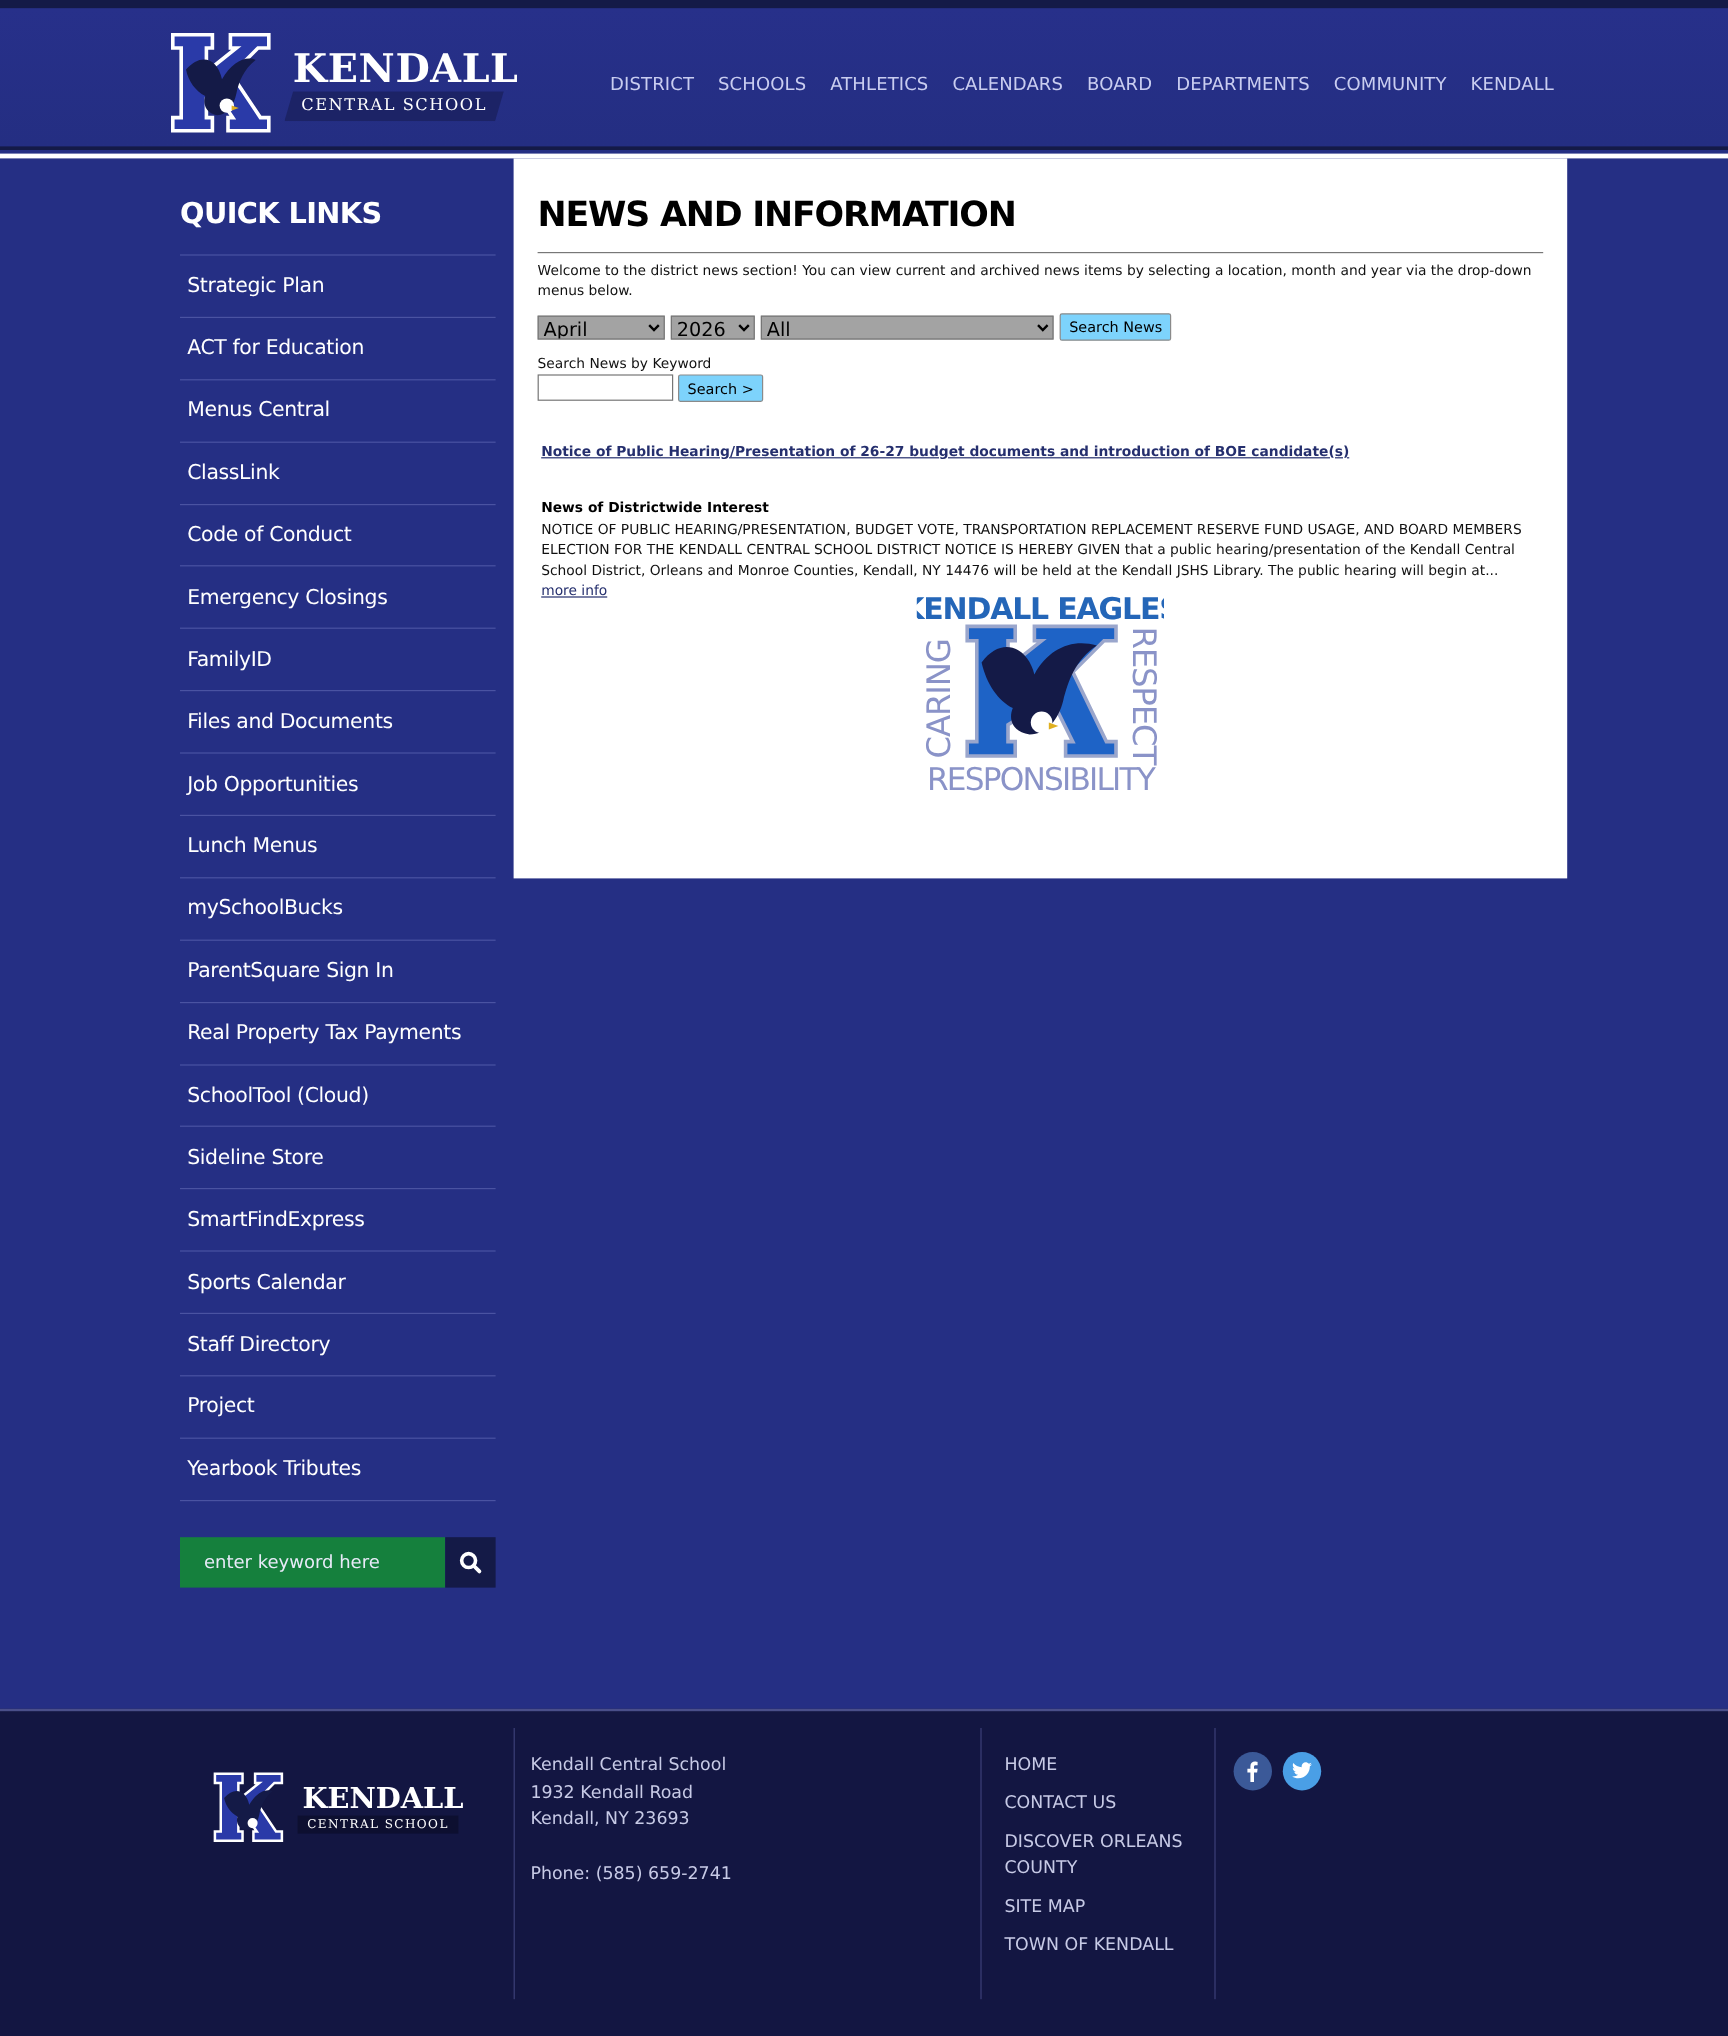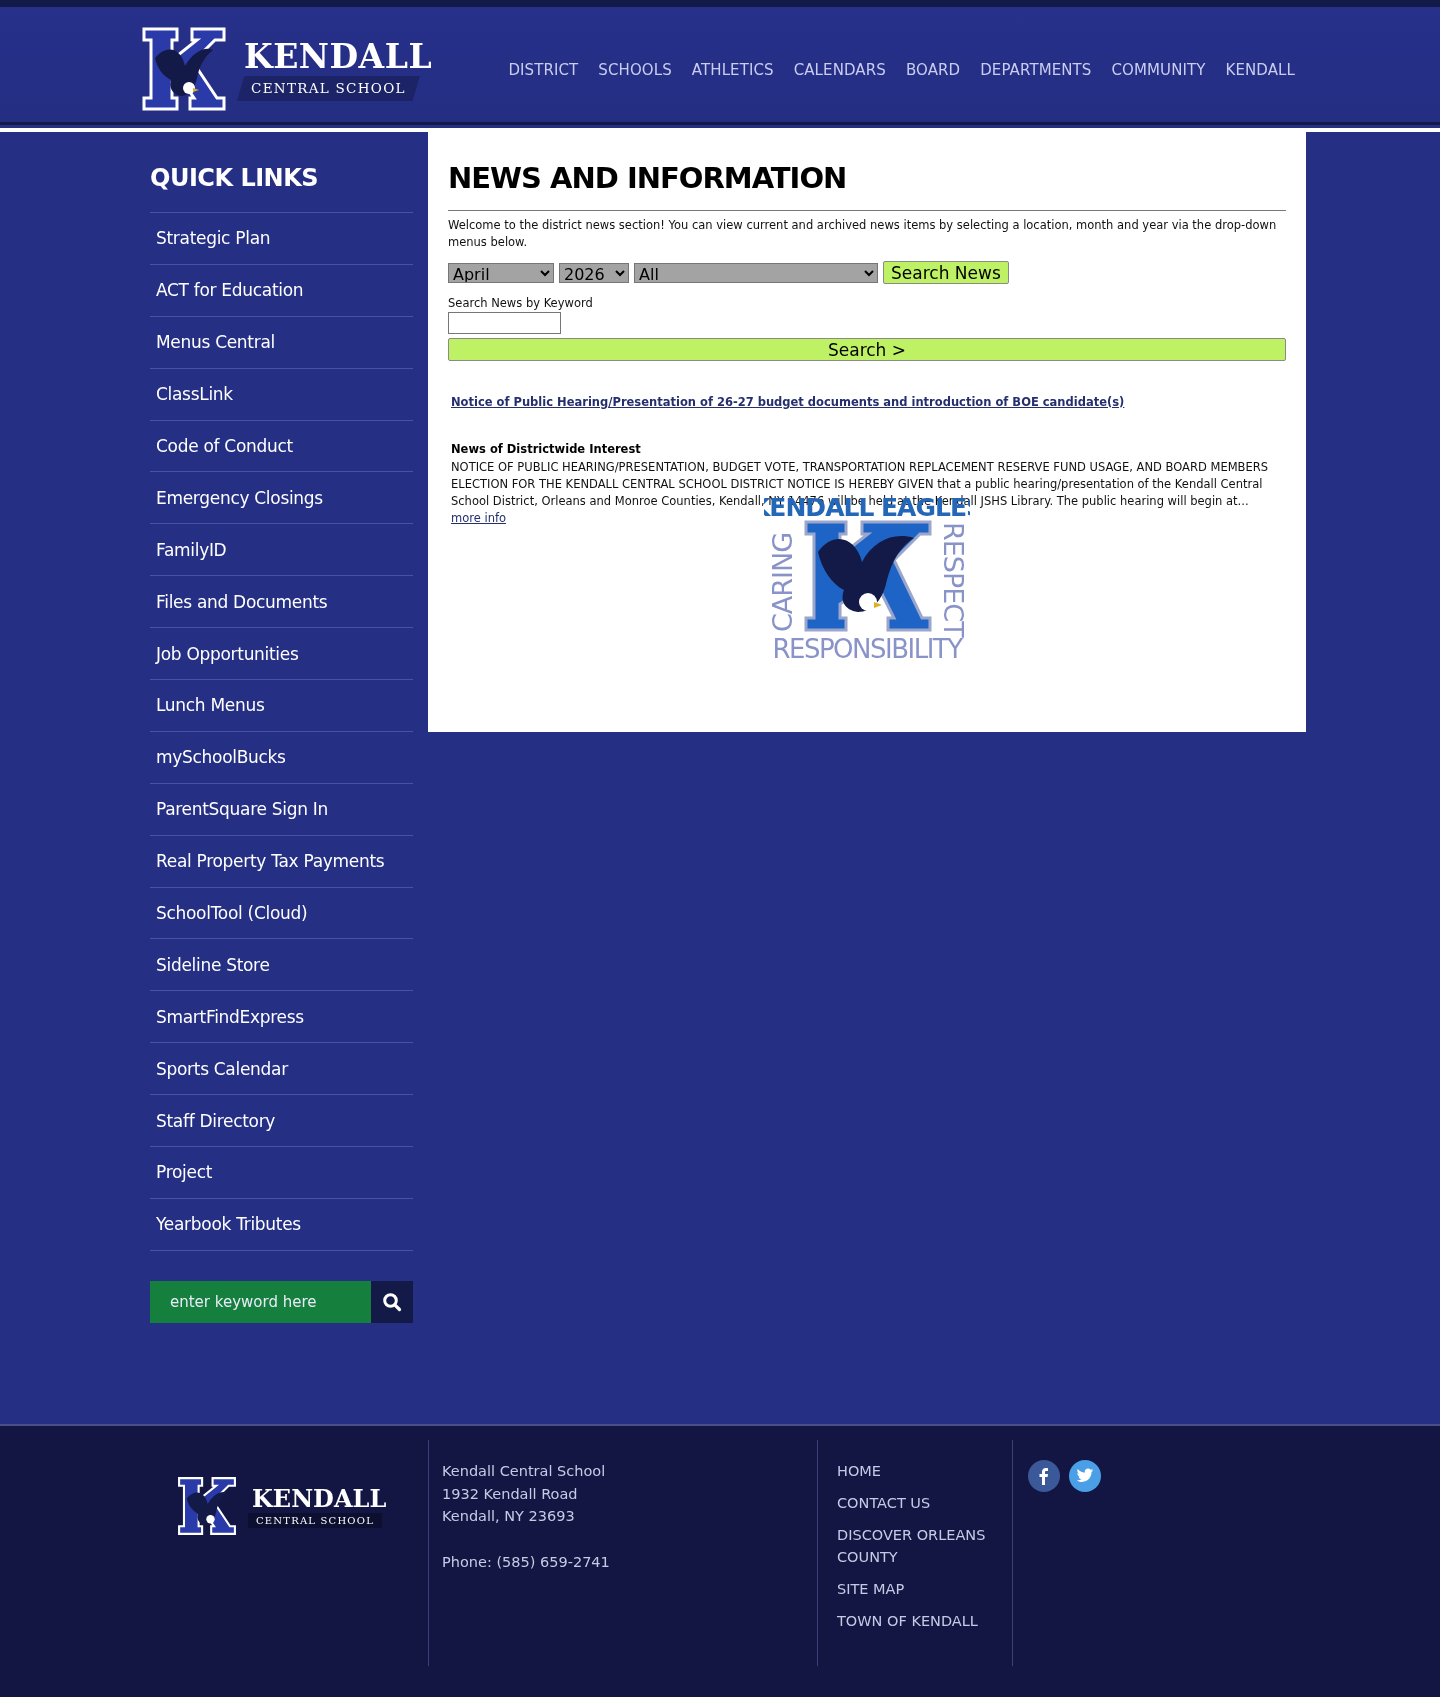--- a/index.html
+++ b/index.html
@@ -64,25 +64,25 @@
     font-family: "DejaVu Sans", sans-serif; font-size: 29px; font-weight: bold; letter-spacing: -1px;
     color: #000; padding-top: 0; height: 54px; line-height: 44px;
   }
   .content hr { border: none; border-top: 1px solid #777; margin: 0 0 6px 0; }
   .intro { font-family: "DejaVu Sans", sans-serif; font-size: 11.5px; line-height: 17px; color: #111; }
   .filters { display: flex; gap: 5px; margin-top: 10px; align-items: center; }
   .filters select {
     height: 20px; font-family: "DejaVu Sans", sans-serif; font-size: 16px; border: 1px solid #767676; background: #a3a3a3; color: #000;
   }
   .btn {
-    font-family: "DejaVu Sans", sans-serif; font-size: 17px; height: 23px; padding: 0 7px;
-    background: #bef264; border: 1px solid #8a8a8a; border-radius: 2px; color: #000; cursor: pointer;
+    font-family: "DejaVu Sans", sans-serif; font-size: 12px; height: 23px; padding: 0 7px;
+    background: #7dd3fc; border: 1px solid #8a8a8a; border-radius: 2px; color: #000; cursor: pointer;
   }
   .kw-label { font-family: "DejaVu Sans", sans-serif; font-size: 11.5px; margin-top: 12px; color: #111; }
-  .kw-row { display: flex; gap: 4px; margin-top: 2px; flex-direction: column; }
+  .kw-row { display: flex; gap: 4px; margin-top: 2px; }
   .kw-row input { width: 113px; height: 22px; border: 1px solid #767676; }
   .news-item { margin-top: 33px; padding-left: 3px; font-family: "DejaVu Sans", sans-serif; font-size: 11.5px; line-height: 17.3px; }
   .news-title { color: #252f6e; font-weight: bold; text-decoration: underline; display: block; }
   .news-cat { font-weight: bold; color: #000; margin-top: 30px; }
   .news-body { color: #111; width: 830px; }
   .news-body a { color: #252f6e; text-decoration: underline; }
   .eagles { position: absolute; left: 336px; top: 360px; width: 206px; height: 170px; }
 
   
   .footer {

